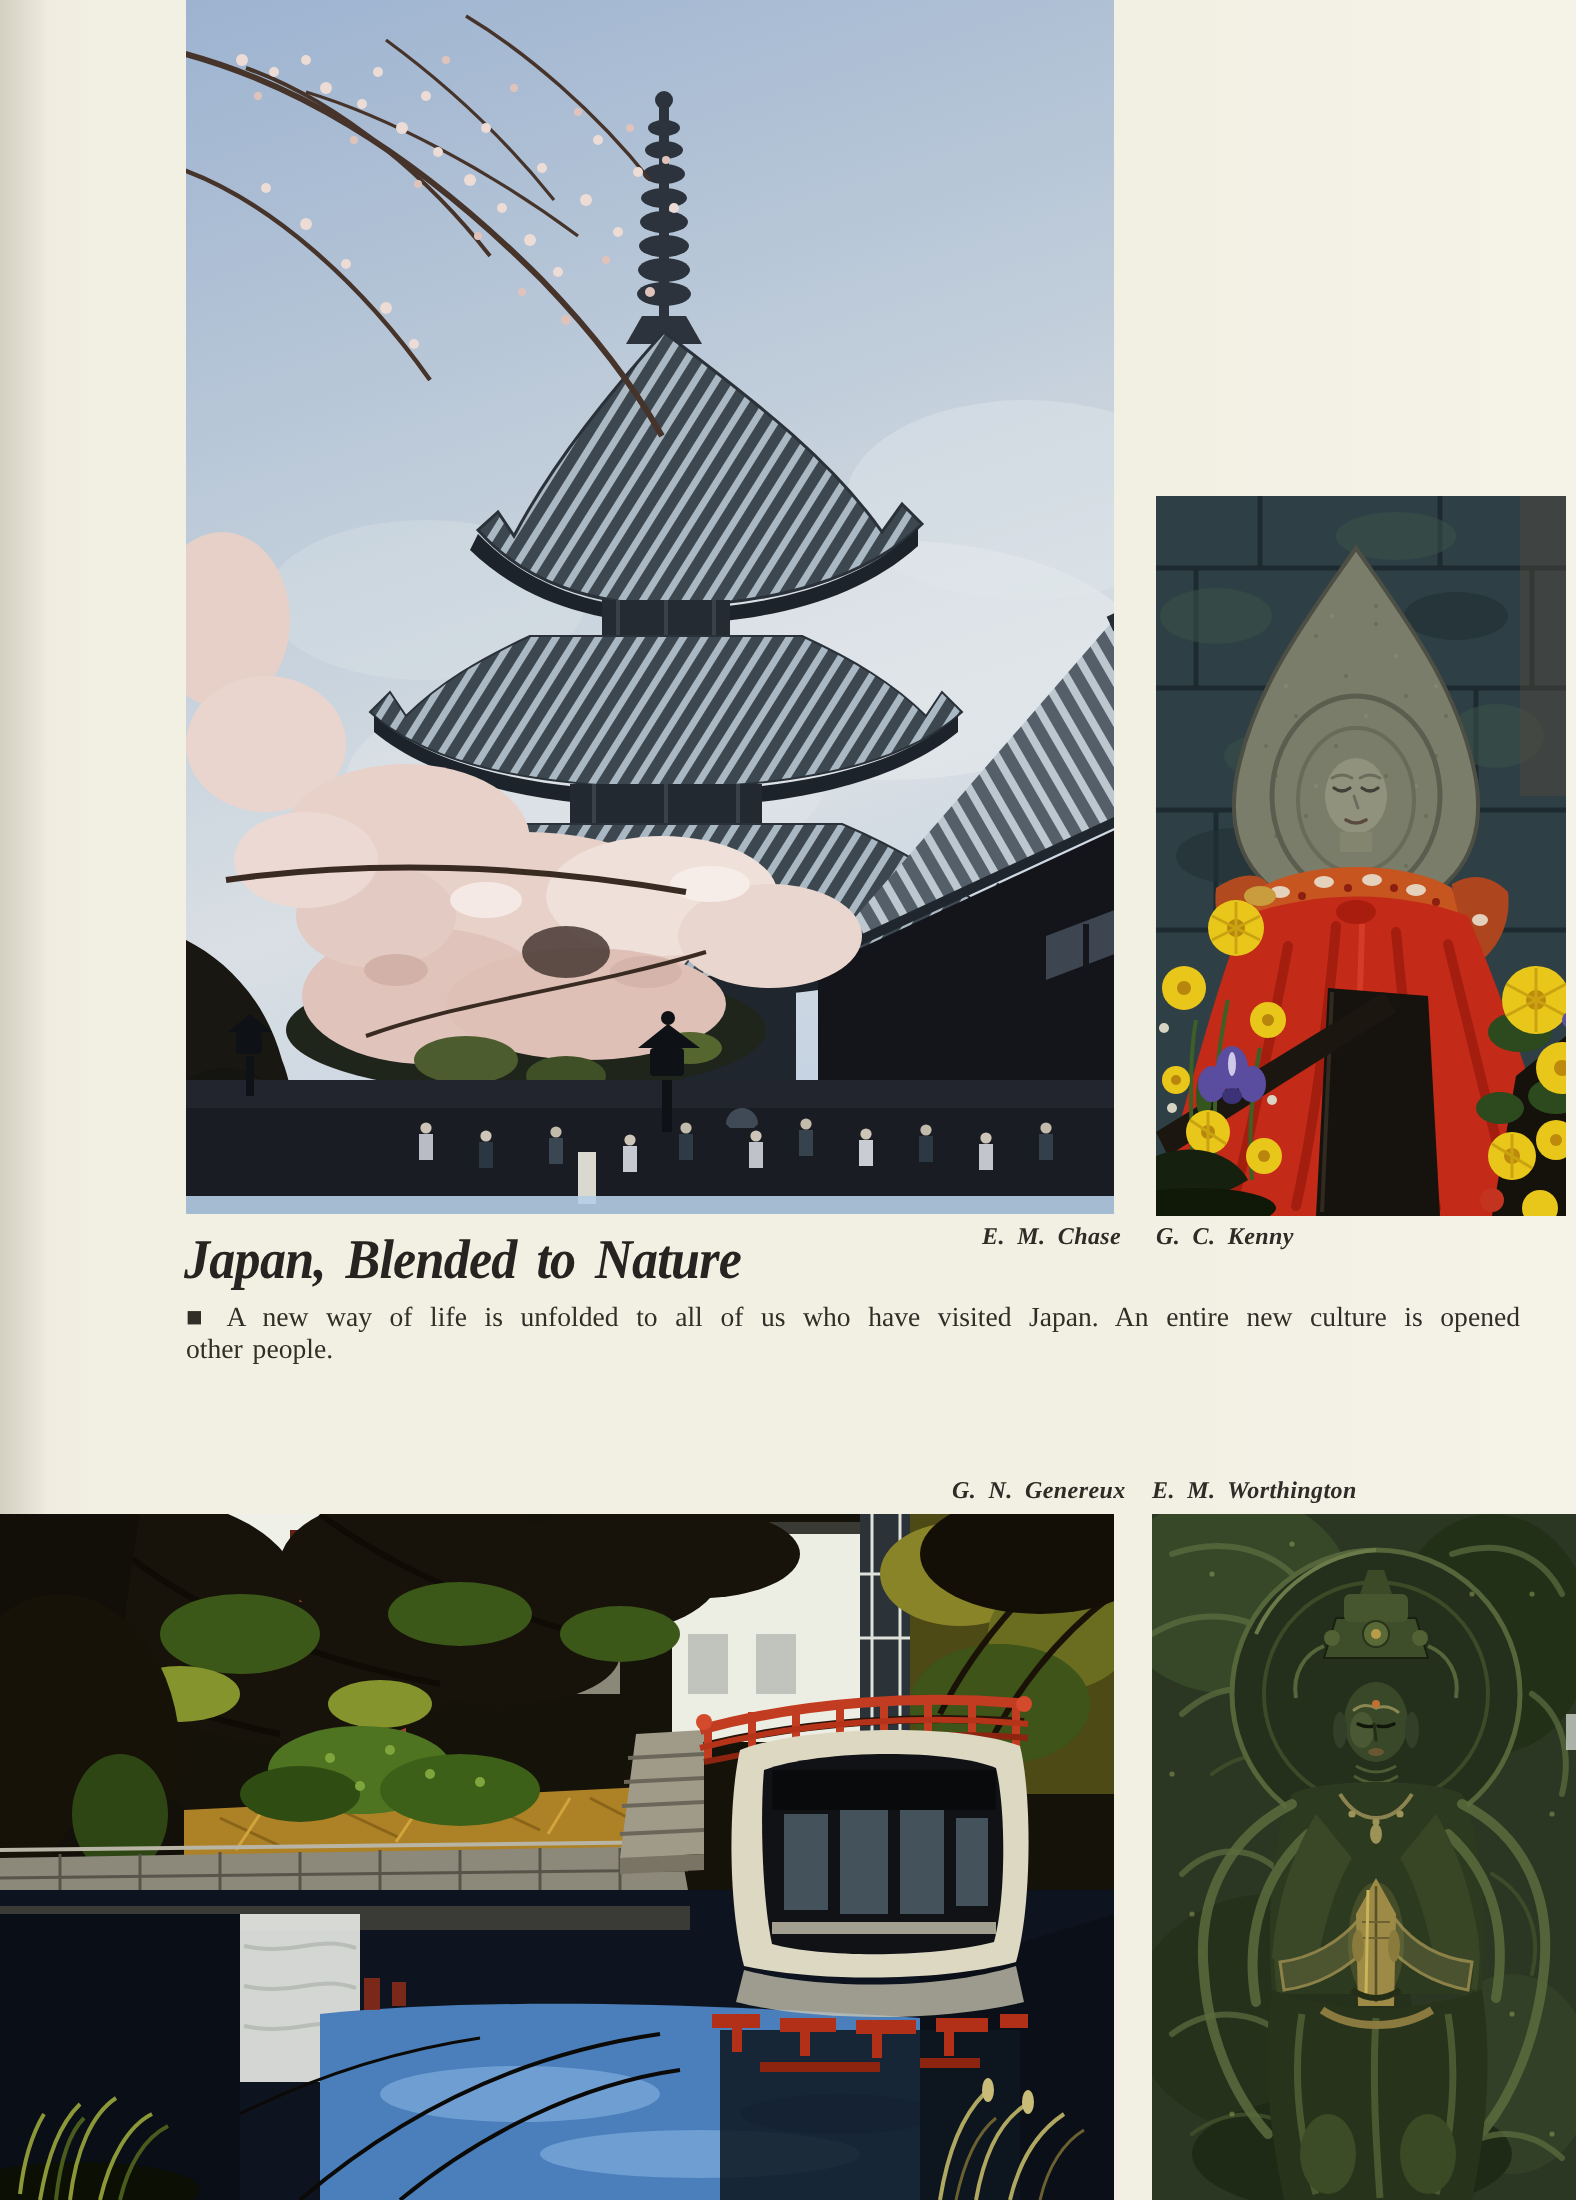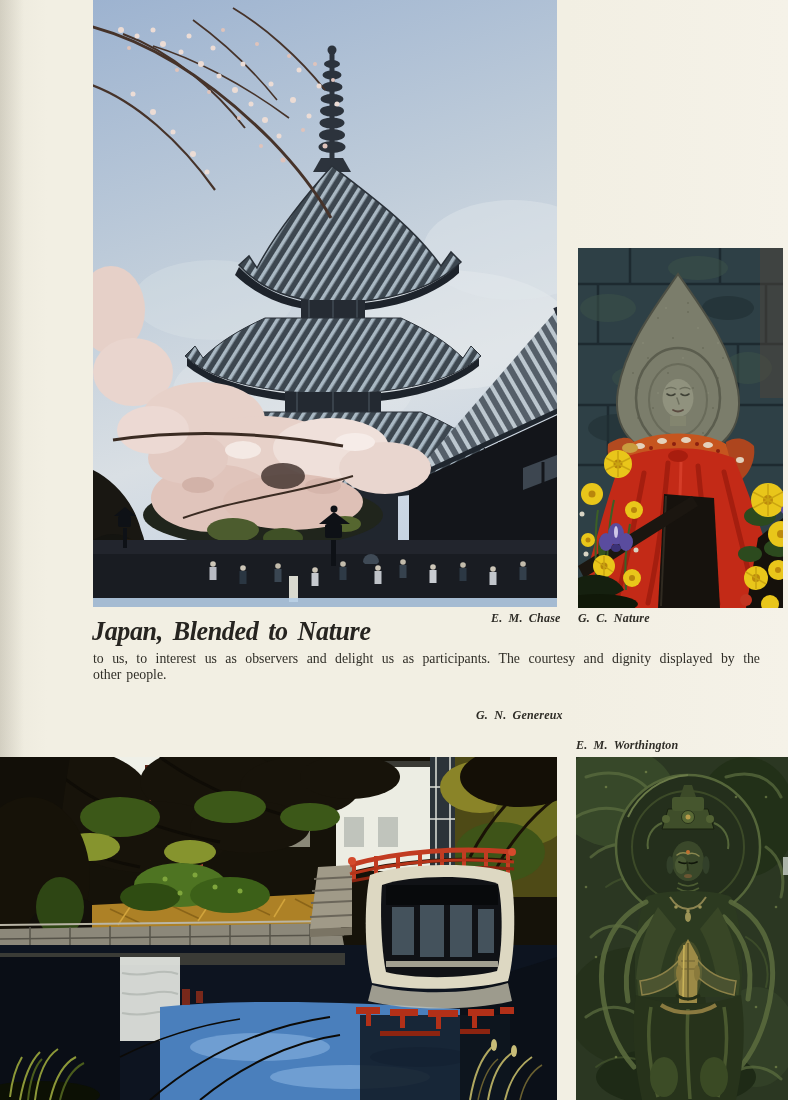--- a/index.html
+++ b/index.html
@@ -17,21 +17,21 @@
     font-size:28px;font-weight:bold;font-style:italic;color:#262420;
     letter-spacing:-0.4px;word-spacing:4px;white-space:nowrap;
     transform:scaleX(.93);transform-origin:left top;
   }
   .credit{
     position:absolute;font-size:12px;font-weight:bold;font-style:italic;
     color:#2e2c26;word-spacing:3px;letter-spacing:.2px;white-space:nowrap;
   }
   .credit-chase{left:491px;top:611px;}
   .credit-kenny{left:578px;top:611px;}
-  .credit-genereux{left:476px;top:708px;}
+  .credit-genereux{left:476px;top:738px;}
   .credit-worthington{left:576px;top:738px;}
   .bodycopy{
     position:absolute;left:93px;top:651px;width:667px;
     font-size:13.8px;line-height:15.7px;color:#302e27;word-spacing:1.5px;
   }
   .bodycopy .bline{text-align:justify;text-align-last:justify;}
   .bodycopy .bline:last-child{text-align-last:left;}
 </style>
 </head>
 <body>
@@ -435,26 +435,26 @@
           <line x1="168" y1="324" x2="188" y2="336"></line>
       </g>
       <circle cx="168" cy="352" r="6" fill="#c23420"></circle>
         <circle cx="207" cy="262" r="4" fill="#6050a0"></circle>
       <path d="M0,330 C20,322 40,330 46,342 C30,352 12,356 0,352 Z" fill="#15200f"></path>
       <ellipse cx="20" cy="356" rx="40" ry="10" fill="#101808"></ellipse>
     </svg>
   </div>
 
   <div class="credit credit-chase">E. M.  Chase</div>
-  <div class="credit credit-kenny">G. C.  Nature</div>
+  <div class="credit credit-kenny">G. C.  Kenny</div>
 
   <h1 class="headline" style="margin:0;">Japan, Blended to Nature</h1>
 
   <div class="bodycopy">
-    <div class="bline">to us, to interest us as observers and delight us as participants.  The courtesy and dignity displayed by the</div>
+    <div class="bline">■ A new way of life is unfolded to all of us who have visited Japan.  An entire new culture is opened</div>
     <div class="bline">other people.</div>
   </div>
 
   <div class="credit credit-genereux">G. N.  Genereux</div>
   <div class="credit credit-worthington">E. M.  Worthington</div>
 
   <div class="photo" style="left:0;top:757px;width:557px;height:343px;">
     <svg width="557" height="343" viewBox="0 0 557 343">
       <rect width="557" height="343" fill="#151209"></rect>
       <rect x="0" y="0" width="180" height="95" fill="#84a4c6"></rect>

